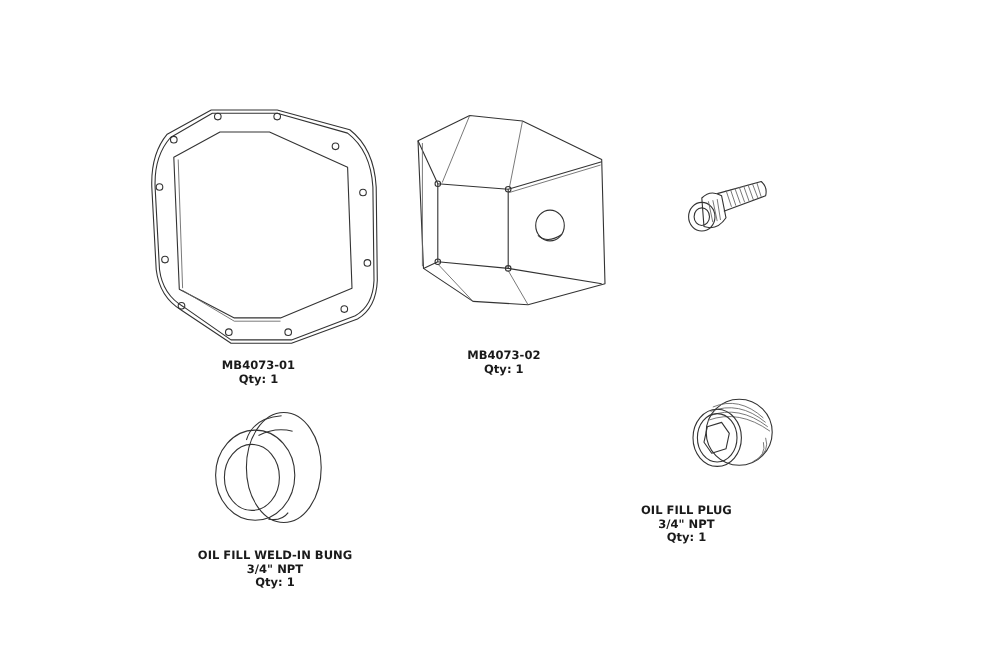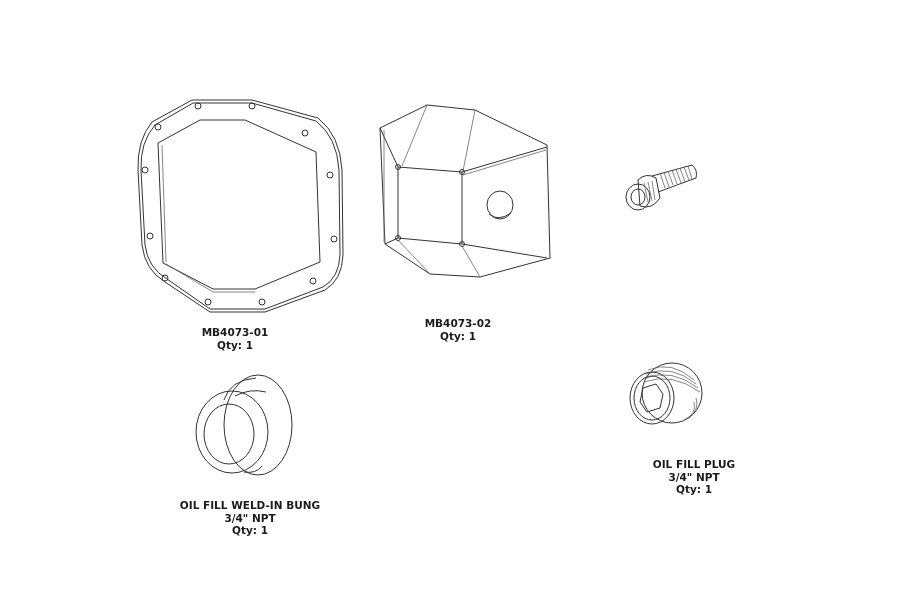--- a/index.html
+++ b/index.html
@@ -116,18 +116,18 @@
         <path d="M646,374 Q672,364 696,384"></path>
       <path d="M645,378 Q672,368 698,388"></path>
         <path d="M644,382 Q672,372 700,392"></path>
       <path d="M696,398 Q700,410 688,418"></path>
         <path d="M694,402 Q697,414 684,420"></path>
     </g>
     <ellipse class="ln" cx="652" cy="398" rx="22" ry="26" fill="#fff"></ellipse>
     <ellipse class="ln" cx="652" cy="398" rx="18" ry="22"></ellipse>
     <path class="ln" d="M643,388 L656,384 L663,394 L660,408 L647,412 L640,402 Z"></path>
   </svg>
-  <div class="caption" style="left:694px;top:458px;">
+  <div class="caption" style="left:624px;top:458px;">
     <div>OIL FILL PLUG</div>
     <div>3/4" NPT</div>
     <div>Qty: 1</div>
   </div>
 </div>
 
 </body></html>

